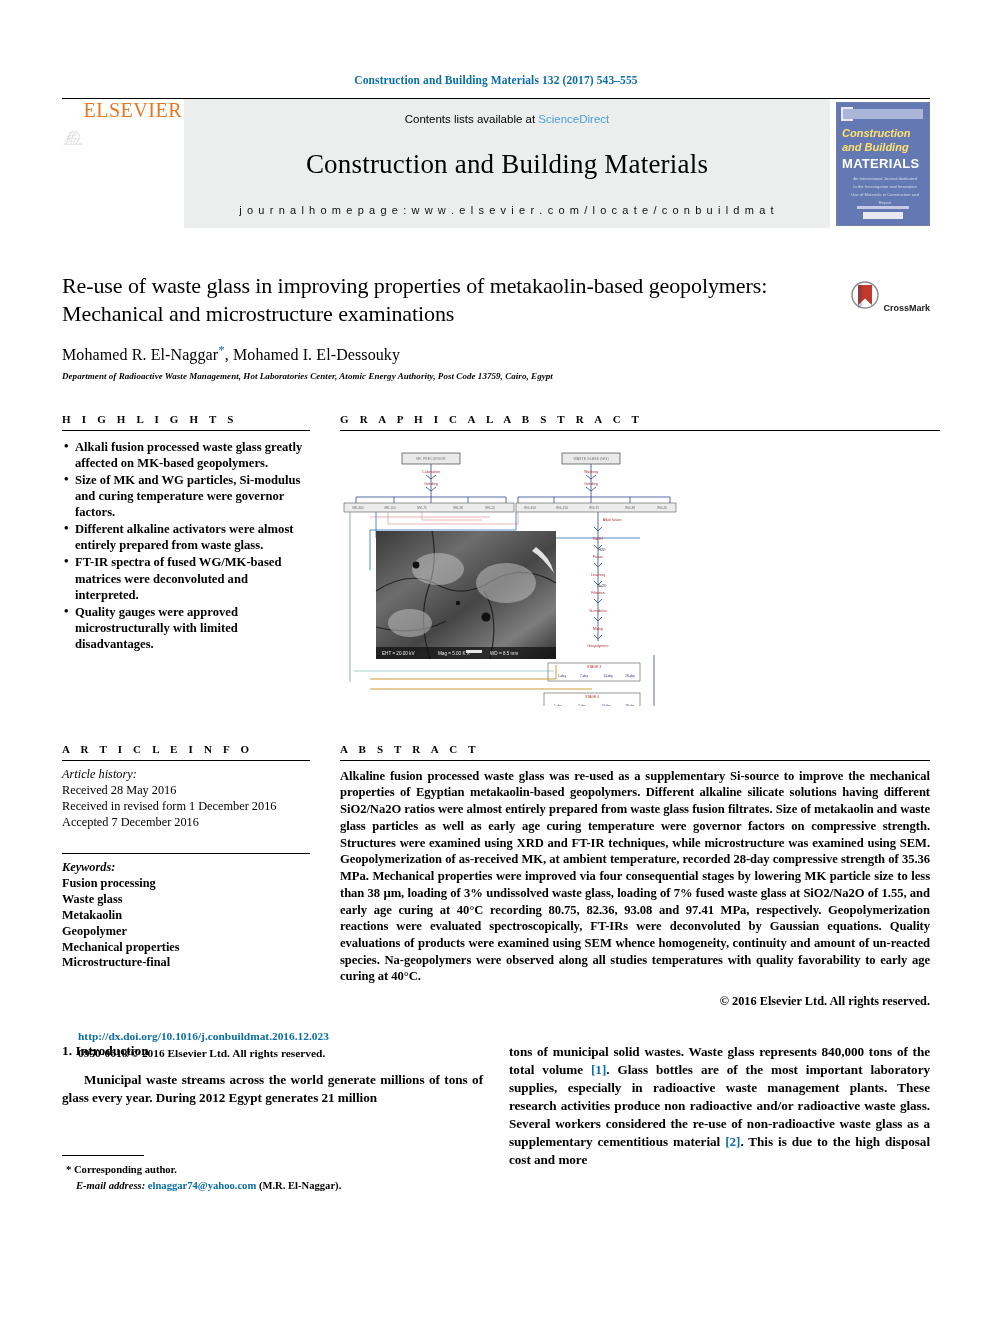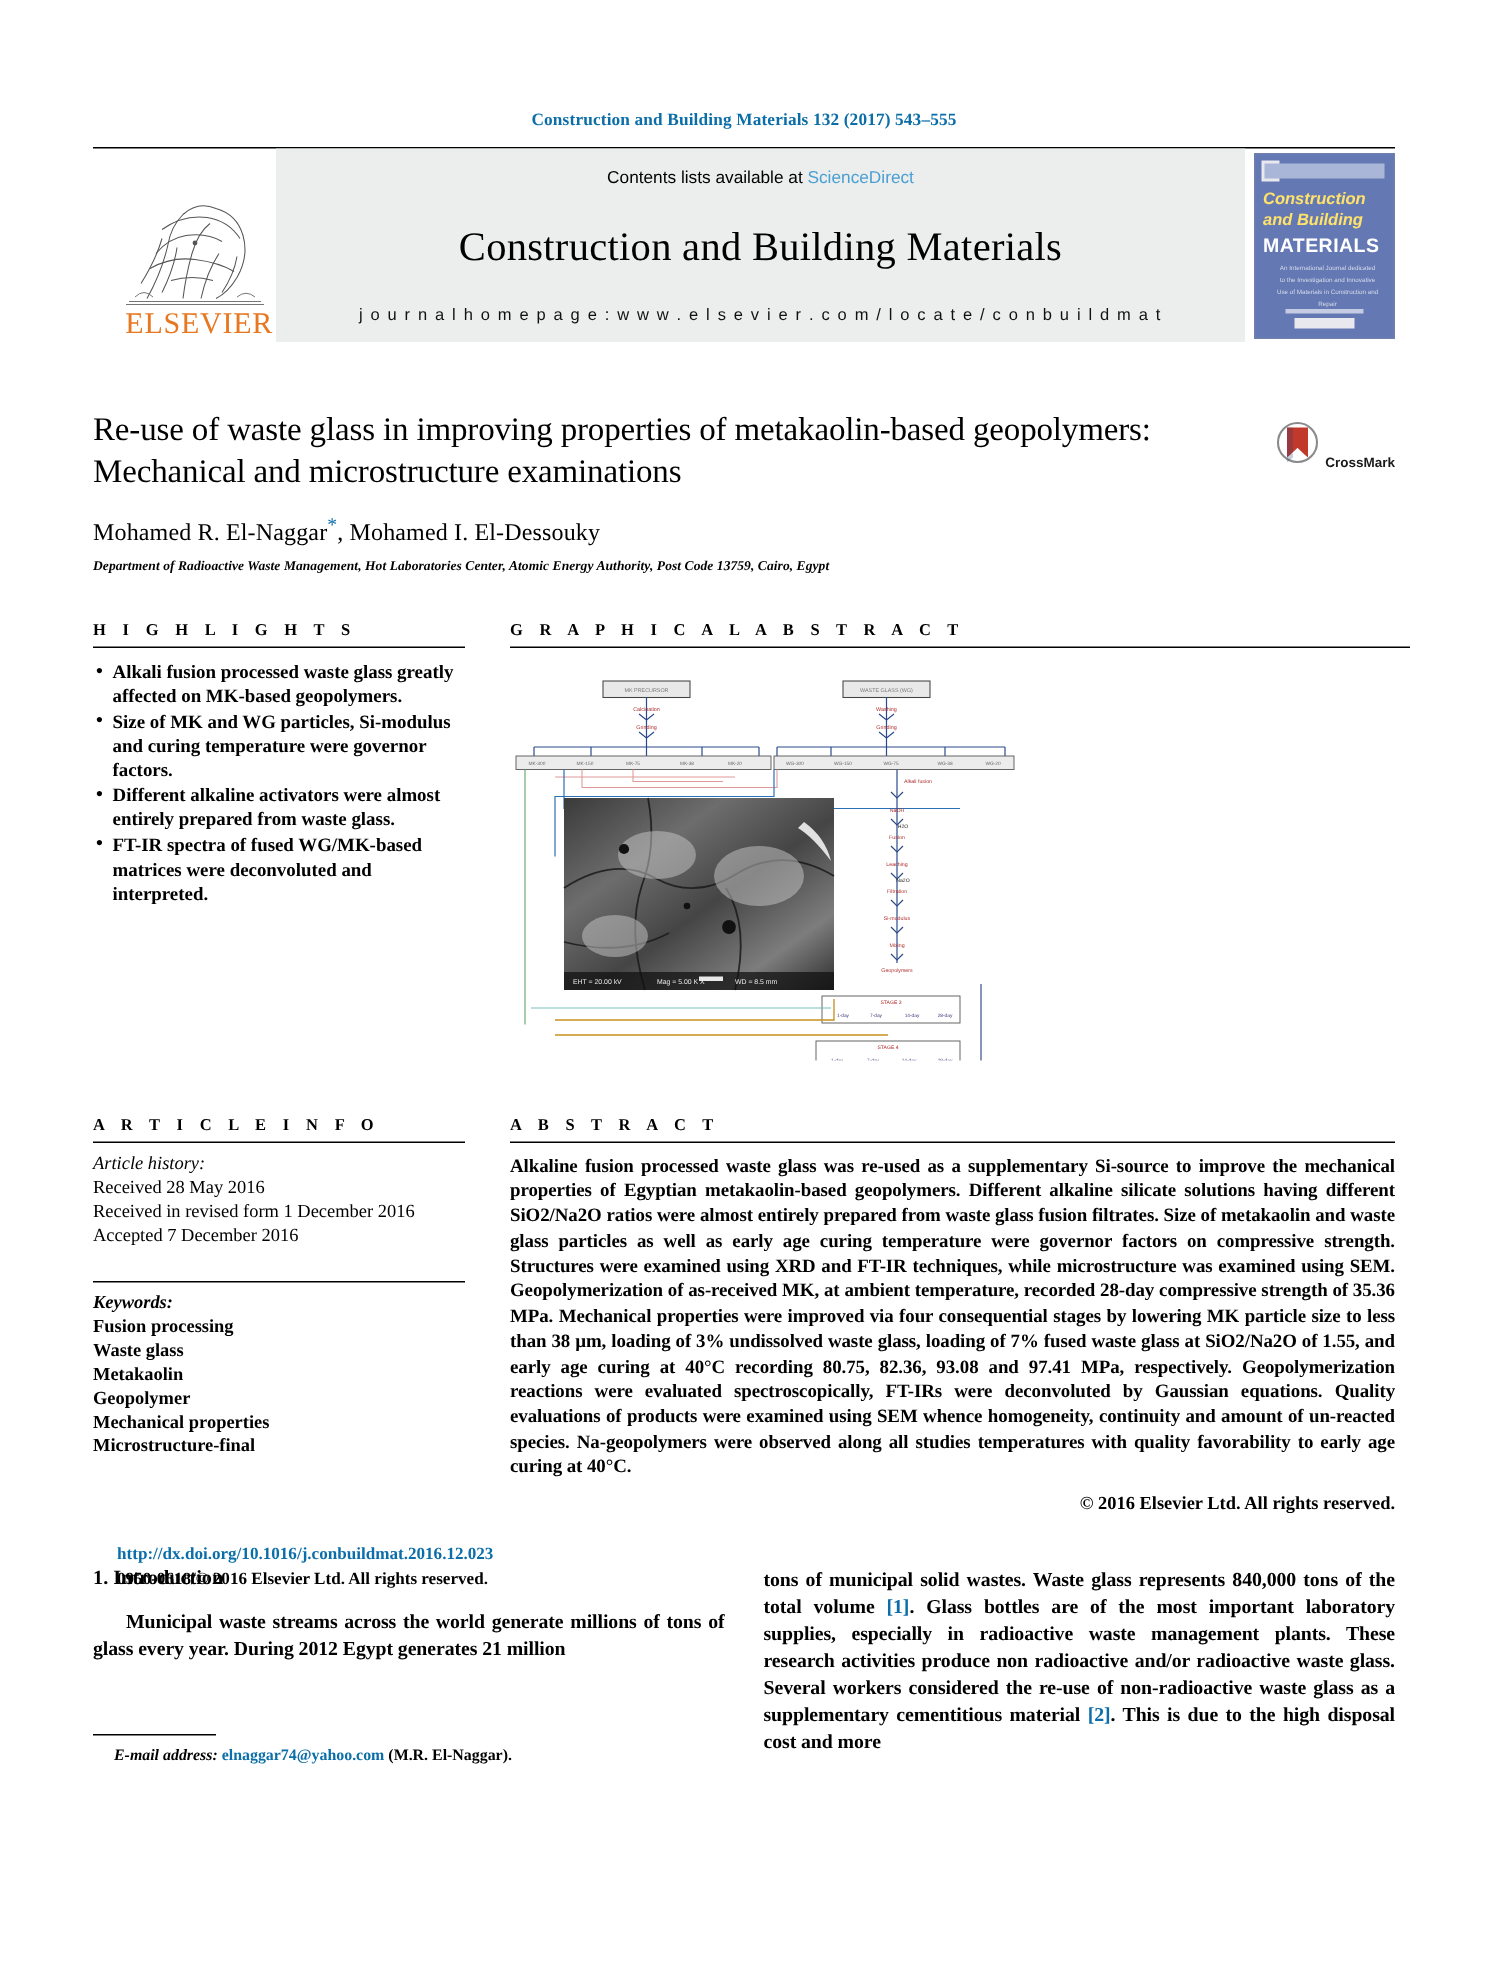--- a/index.html
+++ b/index.html
@@ -32,23 +32,23 @@
     border-top: 1.6px solid #000;
     height: 130px;
     display: flex;
     align-items: stretch;
     position: relative;
   }
   .elsevier-logo {
     width: 120px;
     flex: 0 0 120px;
     display: flex;
-    flex-direction: column;
+    flex-direction: row;
     justify-content: flex-end;
-    align-items: flex-end;
+    align-items: flex-start;
     padding-bottom: 2px;
   }
   .tree-svg { display:block; }
   .elsevier-word {
     font-family: "Liberation Serif", serif;
     font-size: 20px;
     letter-spacing: 0.5px;
     color: #e87722;
     line-height: 1;
     margin-top: 1px;
@@ -348,20 +348,21 @@
 
   <div class="cols">
     <div class="col-left">
       <div class="sec-head">H I G H L I G H T S</div>
       <div class="rule"></div>
       <ul class="highlights">
         <li>Alkali fusion processed waste glass greatly affected on MK-based geopolymers.</li>
         <li>Size of MK and WG particles, Si-modulus and curing temperature were governor factors.</li>
         <li>Different alkaline activators were almost entirely prepared from waste glass.</li>
         <li>FT-IR spectra of fused WG/MK-based matrices were deconvoluted and interpreted.</li>
+        <li>Quality gauges were approved microstructurally with limited disadvantages.</li>
       </ul>
     </div>
 
     <div class="col-right">
       <div class="sec-head">G R A P H I C A L   A B S T R A C T</div>
       <div class="rule"></div>
       <div class="ga-box">
         <svg class="ga-svg" width="600" height="265" viewBox="0 0 600 265">
           <defs>
             <linearGradient id="sem" x1="0" y1="0" x2="1" y2="1">
@@ -576,20 +577,24 @@
     </div>
   </div>
 
   <div class="body-cols">
     <div class="bcol">
       <div class="h1">1. Introduction</div>
       <p class="para">Municipal waste streams across the world generate millions of tons of glass every year. During 2012 Egypt generates 21 million</p>
 
       <div class="footnote-zone">
         <div class="fn-rule"></div>
+        <div class="fn-line fn-star">
+          <span>*</span>
+          <span>Corresponding author.</span>
+        </div>
         <div class="fn-line fn-indent">
           <span class="ital">E-mail address:</span>
           <span class="link">elnaggar74@yahoo.com</span>
           <span>(M.R. El-Naggar).</span>
         </div>
       </div>
     </div>
 
     <div class="bcol">
       <p class="para noindent"><span>tons of municipal solid wastes. Waste glass represents 840,000 tons of the total volume </span><span class="ref">[1]</span><span>. Glass bottles are of the most important laboratory supplies, especially in radioactive waste management plants. These research activities produce non radioactive and/or radioactive waste glass. Several workers considered the re-use of non-radioactive waste glass as a supplementary cementitious material </span><span class="ref">[2]</span><span>. This is due to the high disposal cost and more</span></p>

